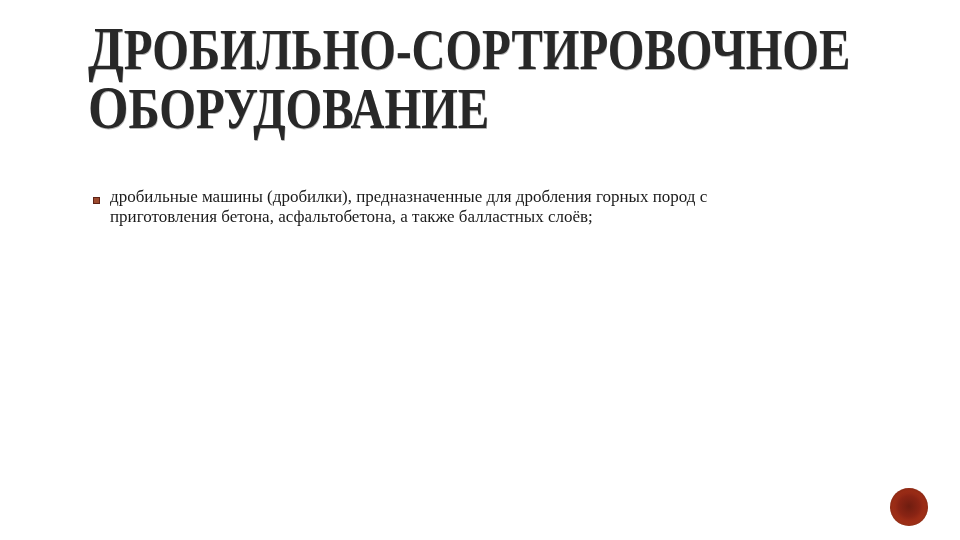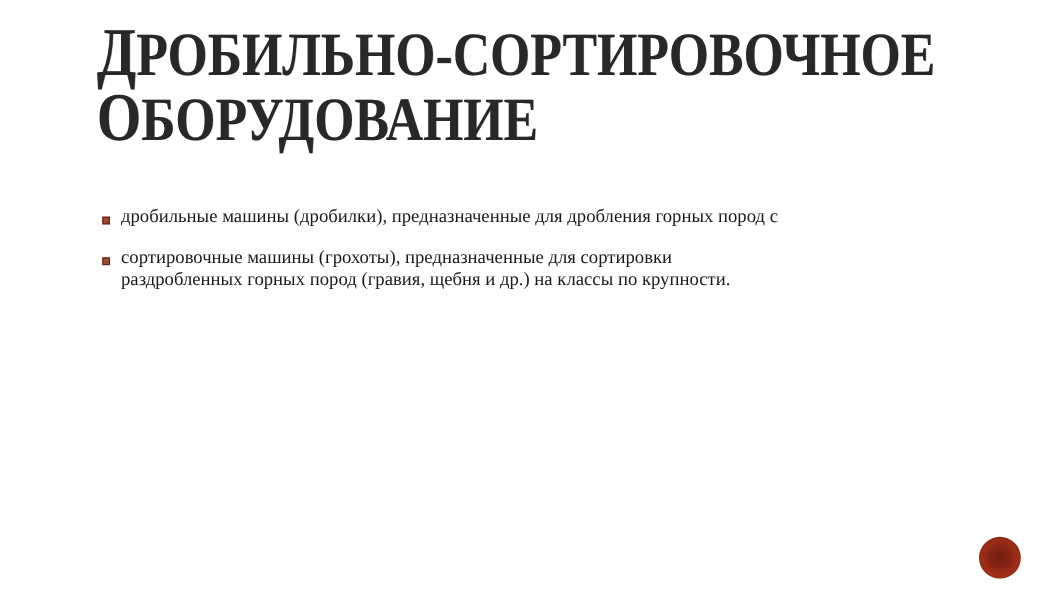--- a/index.html
+++ b/index.html
@@ -93,28 +93,22 @@
     <span class="title-line">ДРОБИЛЬНО-СОРТИРОВОЧНОЕ</span>
     <span class="title-line">ОБОРУДОВАНИЕ</span>
   </div>
 
   <div class="content">
 
     <div class="bullet-item">
       <span class="bullet-marker"></span>
       <div class="bullet-text">
         <span class="bullet-line">дробильные машины (дробилки), предназначенные для дробления горных пород с</span>
+        <span class="bullet-line">приготовления бетона, асфальтобетона, а также балластных слоёв;</span>
       </div>
     </div>
 
-    <div class="bullet-item">
-      <span class="bullet-marker"></span>
-      <div class="bullet-text">
-        <span class="bullet-line">сортировочные машины (грохоты), предназначенные для сортировки</span>
-        <span class="bullet-line">раздробленных горных пород (гравия, щебня и др.) на классы по крупности.</span>
-      </div>
-    </div>
 
   </div>
 
   <div class="badge"></div>
 
 </div>
 
 </body></html>

